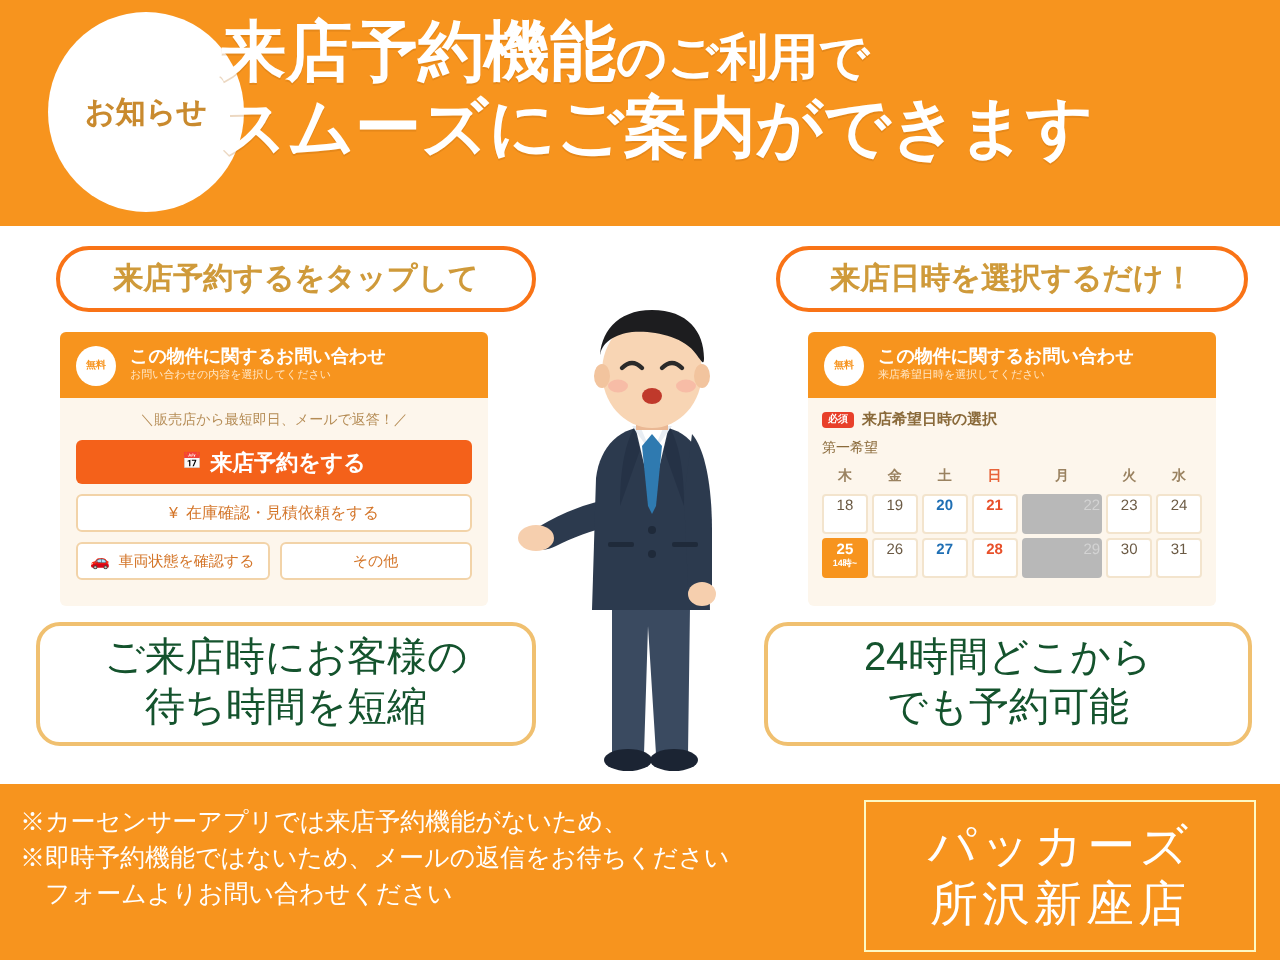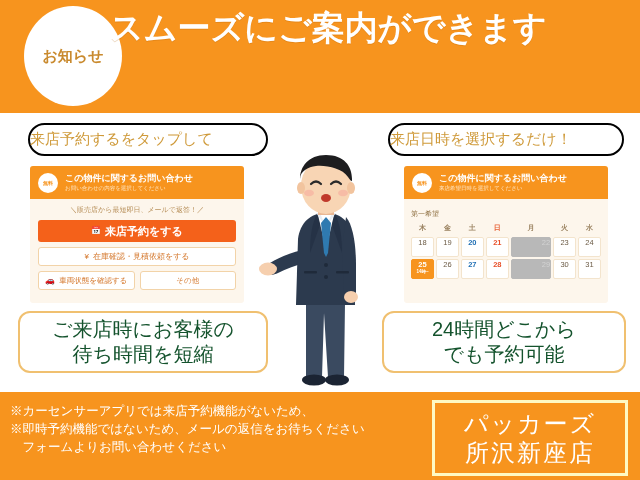--- a/index.html
+++ b/index.html
@@ -56,24 +56,24 @@
   .main {
     position: absolute; left: 0; top: 113px;
     width: 640px; height: 279px;
     background: #ffffff;
   }
 
   
   .pill {
     position: absolute;
     height: 33px;
-    border: 2px solid #000000;
+    border: 2px solid #f97316;
     border-radius: 17px;
     background: #ffffff;
-    display: flex; align-items: center; 
+    display: flex; align-items: center; justify-content: center; font-weight: bold;
   }
   .pill-label {
     font-size: 15px;
     color: #cf9a3a;
     white-space: nowrap;
   }
   .pill-left  { left: 28px;  top: 10px; width: 240px; }
   .pill-right { left: 388px; top: 10px; width: 236px; }
 
   
@@ -266,21 +266,21 @@
   }
   .disclaimer-line {
     font-size: 12.5px;
     color: #ffffff;
     line-height: 1.45;
     white-space: nowrap;
   }
   .shop-logo {
     position: absolute; left: 432px; top: 8px;
     width: 196px; height: 76px;
-    border: 3px solid #fef9c3;
+    border: 1px solid #fef9c3;
     display: flex; flex-direction: column;
     align-items: center; justify-content: center;
   }
   .shop-line {
     font-size: 24px;
     color: #ffffff;
     letter-spacing: 2px;
     white-space: nowrap;
     line-height: 1.22;
   }
@@ -288,20 +288,23 @@
 </head>
 <body>
 
 <div class="banner">
 
   <div class="header">
     <div class="notice-badge">
       <span class="notice-badge-label">お知らせ</span>
     </div>
     <div class="header-lines">
+      <div class="header-line header-line-1">
+        <span>来店予約機能</span><span class="small">のご利用で</span>
+      </div>
       <div class="header-line header-line-2">スムーズにご案内ができます</div>
     </div>
   </div>
 
   <div class="main">
 
     <div class="pill pill-left">
       <span class="pill-label">来店予約するをタップして</span>
     </div>
     <div class="pill pill-right">
@@ -347,20 +350,24 @@
       <div class="panel-header">
         <div class="free-badge">
           <span class="free-badge-label">無料</span>
         </div>
         <div class="panel-header-text">
           <div class="panel-header-title">この物件に関するお問い合わせ</div>
           <div class="panel-header-sub">来店希望日時を選択してください</div>
         </div>
       </div>
       <div class="cal-body">
+        <div class="cal-title-row">
+          <span class="req-badge">必須</span>
+          <span class="cal-title">来店希望日時の選択</span>
+        </div>
         <div class="cal-sub">第一希望</div>
         <div class="cal-grid" id="calendar-grid">
             <div class="cal-dow">木</div>
             <div class="cal-dow">金</div>
             <div class="cal-dow">土</div>
             <div class="cal-dow sun">日</div>
             <div class="cal-dow">月</div>
             <div class="cal-dow">火</div>
             <div class="cal-dow">水</div>
             <div class="cal-cell">

